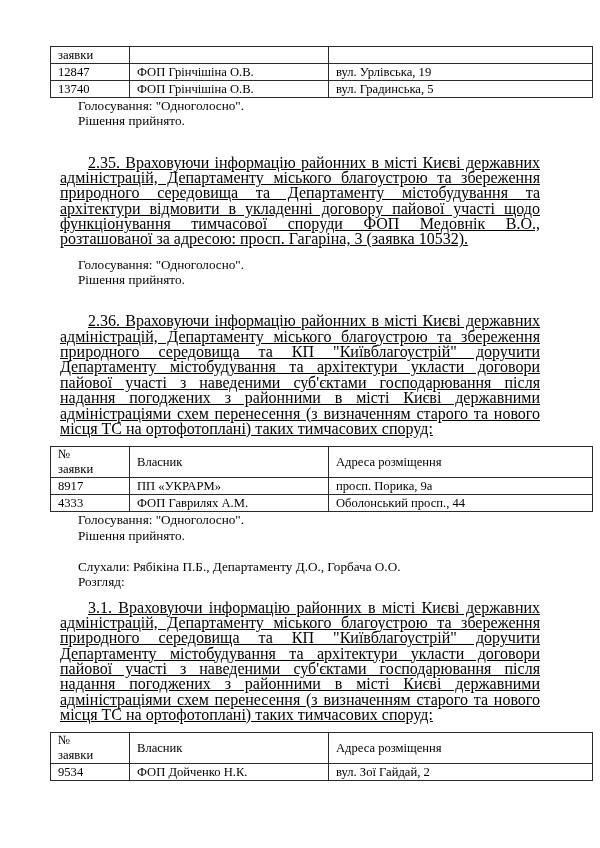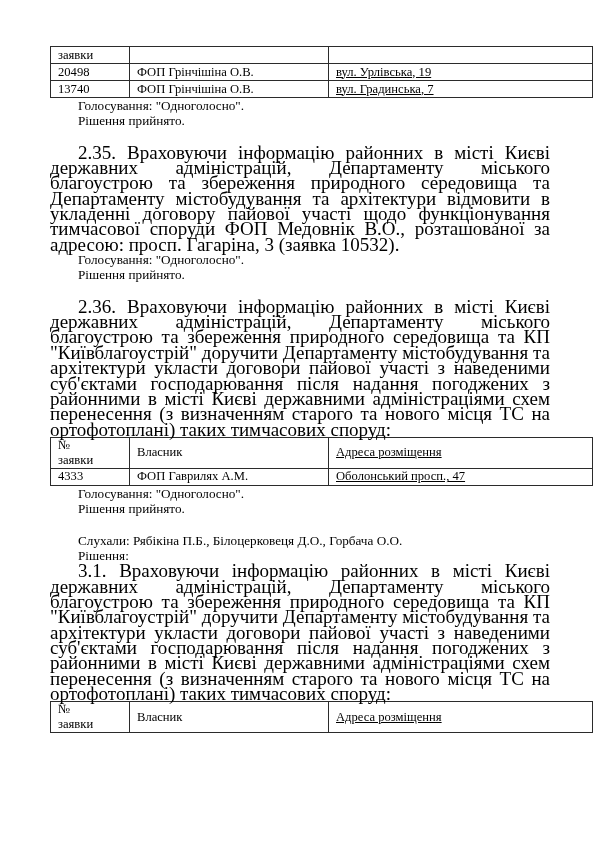--- a/index.html
+++ b/index.html
@@ -43,33 +43,34 @@
   table.doc-table th {
     border: 1px solid #2b2b2b;
     padding: 0px 7px;
     text-align: left;
     vertical-align: middle;
     font-weight: normal;
     height: 16px;
   }
   .col-num   { width: 64px; }
   .col-owner { width: 184px; }
-  .col-addr  { width: 249px; text-decoration: underline; }
+  .col-addr  { width: 249px; }
   .hdr-cell  { vertical-align: top; padding-top: 0px; }
   .hdr-num-top { line-height: 15px; }
   .hdr-num-bot { line-height: 15px; }
 
   
   p.body-par {
-    margin: 0;
-    font-size: 19px;
+    margin: 10px;
+    font-size: 16px;
     line-height: 15.35px;
     text-align: justify;
     text-indent: 28px;
     hyphens: none;
+    text-decoration: underline;
   }
   p.body-par.last-line-natural {
     text-align-last: left;
   }
   p.plain {
     margin: 0;
     font-size: 13.2px;
     line-height: 15.35px;
     text-align: left;
     text-indent: 28px;
@@ -87,28 +88,28 @@
     <div class="spacer-top"></div>
 
     <table class="doc-table">
       <tbody>
           <tr>
         <td class="col-num">заявки</td>
         <td class="col-owner"></td>
         <td class="col-addr"></td>
       </tr>
       <tr>
-        <td class="col-num">20498</td>
+        <td class="col-num">12847</td>
         <td class="col-owner">ФОП Грінчішіна О.В.</td>
         <td class="col-addr">вул. Урлівська, 19</td>
       </tr>
       <tr>
         <td class="col-num">13740</td>
         <td class="col-owner">ФОП Грінчішіна О.В.</td>
-        <td class="col-addr">вул. Градинська, 7</td>
+        <td class="col-addr">вул. Градинська, 5</td>
       </tr>
     </tbody>
       </table>
 
     <p class="plain">Голосування: "Одноголосно".</p>
     <p class="plain">Рішення прийнято.</p>
 
     <div class="gap-par"></div>
 
     <p class="body-par last-line-natural">2.35. Враховуючи інформацію районних в місті Києві державних адміністрацій, Департаменту міського благоустрою та збереження природного середовища та Департаменту містобудування та архітектури відмовити в укладенні договору пайової участі щодо функціонування тимчасової споруди ФОП Медовнік В.О., розташованої за адресою: просп. Гагаріна, 3 (заявка 10532).</p>
@@ -124,44 +125,54 @@
       <tbody>
           <tr>
         <td class="col-num hdr-cell">
           <div class="hdr-num-top">№</div>
           <div class="hdr-num-bot">заявки</div>
         </td>
         <td class="col-owner">Власник</td>
         <td class="col-addr">Адреса розміщення</td>
       </tr>
       <tr>
+        <td class="col-num">8917</td>
+        <td class="col-owner">ПП «УКРАРМ»</td>
+        <td class="col-addr">просп. Порика, 9а</td>
+      </tr>
+      <tr>
         <td class="col-num">4333</td>
         <td class="col-owner">ФОП Гаврилях А.М.</td>
-        <td class="col-addr">Оболонський просп., 47</td>
+        <td class="col-addr">Оболонський просп., 44</td>
       </tr>
     </tbody>
       </table>
 
     <p class="plain">Голосування: "Одноголосно".</p>
     <p class="plain">Рішення прийнято.</p>
 
     <div class="gap-par"></div>
 
-    <p class="plain">Слухали: Рябікіна П.Б., Білоцерковеця Д.О., Горбача О.О.</p>
-    <p class="plain">Рішення:</p>
+    <p class="plain">Слухали: Рябікіна П.Б., Департаменту Д.О., Горбача О.О.</p>
+    <p class="plain">Розгляд:</p>
 
     <p class="body-par last-line-natural">3.1. Враховуючи інформацію районних в місті Києві державних адміністрацій, Департаменту міського благоустрою та збереження природного середовища та КП "Київблагоустрій" доручити Департаменту містобудування та архітектури укласти договори пайової участі з наведеними суб'єктами господарювання після надання погоджених з районними в місті Києві державними адміністраціями схем перенесення (з визначенням старого та нового місця ТС на ортофотоплані) таких тимчасових споруд:</p>
 
     <table class="doc-table">
       <tbody>
           <tr>
         <td class="col-num hdr-cell">
           <div class="hdr-num-top">№</div>
           <div class="hdr-num-bot">заявки</div>
         </td>
         <td class="col-owner">Власник</td>
         <td class="col-addr">Адреса розміщення</td>
       </tr>
+      <tr>
+        <td class="col-num">9534</td>
+        <td class="col-owner">ФОП Дойченко Н.К.</td>
+        <td class="col-addr">вул. Зої Гайдай, 2</td>
+      </tr>
     </tbody>
       </table>
 
   </div>
 </div>
 
 </body></html>

